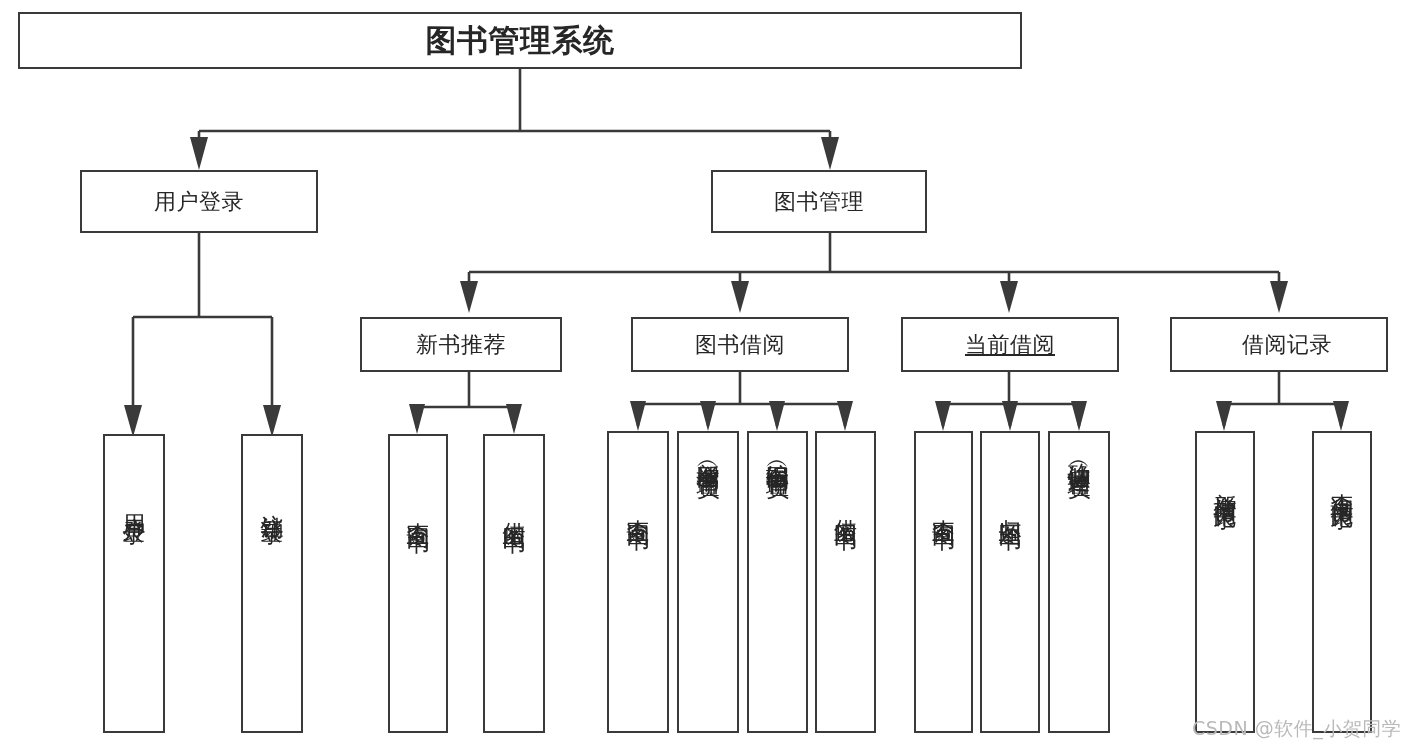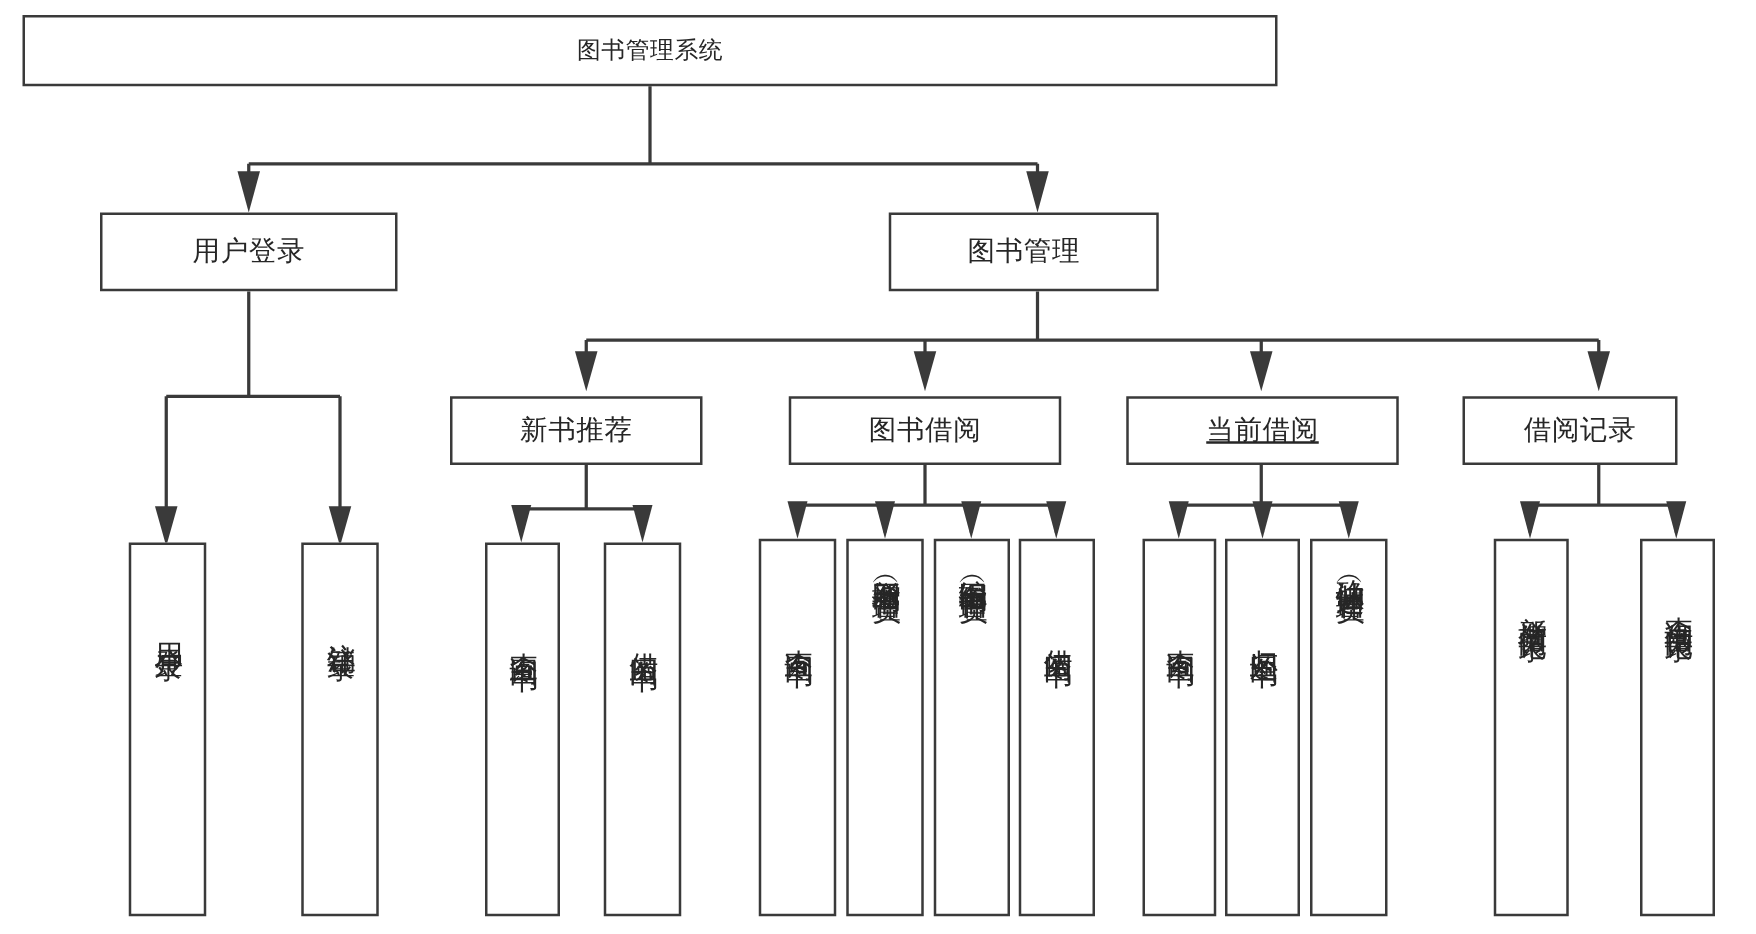--- a/index.html
+++ b/index.html
@@ -33,21 +33,21 @@
   .node .lbl{
     display:block;
     line-height:1.18;
     white-space:nowrap;
     letter-spacing:0.5px;
   }
   
   .node.h .lbl{
     font-size:22px;
   }
-  .node.root .lbl{font-size:19px;}
+  .node.root .lbl{font-size:31px;font-weight:bold;}
   
   .node.v{
     align-items:flex-start;
     padding-top:14px;
   }
   .node.v .lbl{
     writing-mode:vertical-rl;
     text-orientation:upright;
     font-size:23px;
     line-height:1.0;
@@ -160,21 +160,21 @@
 
   <div class="node h" style="left:360px;top:317px;width:202px;height:55px;">
     <span class="lbl">新书推荐</span>
   </div>
   <div class="node h" style="left:631px;top:317px;width:218px;height:55px;">
     <span class="lbl">图书借阅</span>
   </div>
   <div class="node h" style="left:901px;top:317px;width:218px;height:55px;text-decoration:underline;">
     <span class="lbl">当前借阅</span>
   </div>
-  <div class="node h" style="left:1170px;top:317px;width:172px;height:55px;padding-left:16px;">
+  <div class="node h" style="left:1170px;top:317px;width:218px;height:55px;padding-left:16px;">
     <span class="lbl">借阅记录</span>
   </div>
 
   <div class="node v" style="left:103px;top:434px;width:62px;height:299px;padding-top:60px;">
     <span class="lbl">用户登录</span>
   </div>
   <div class="node v" style="left:241px;top:434px;width:62px;height:299px;padding-top:60px;">
     <span class="lbl">注销登录</span>
   </div>
 
@@ -208,14 +208,15 @@
     <span class="lbl">确认归还（管理员）</span>
   </div>
 
   <div class="node v" style="left:1195px;top:431px;width:60px;height:302px;padding-top:42px;">
     <span class="lbl">新增借阅记录</span>
   </div>
   <div class="node v" style="left:1312px;top:431px;width:60px;height:302px;padding-top:42px;">
     <span class="lbl">查询借阅记录</span>
   </div>
 
+  <div class="watermark" style="left:1192px;top:716px;">CSDN @软件_小贺同学</div>
 
 </div>
 
 </body></html>

